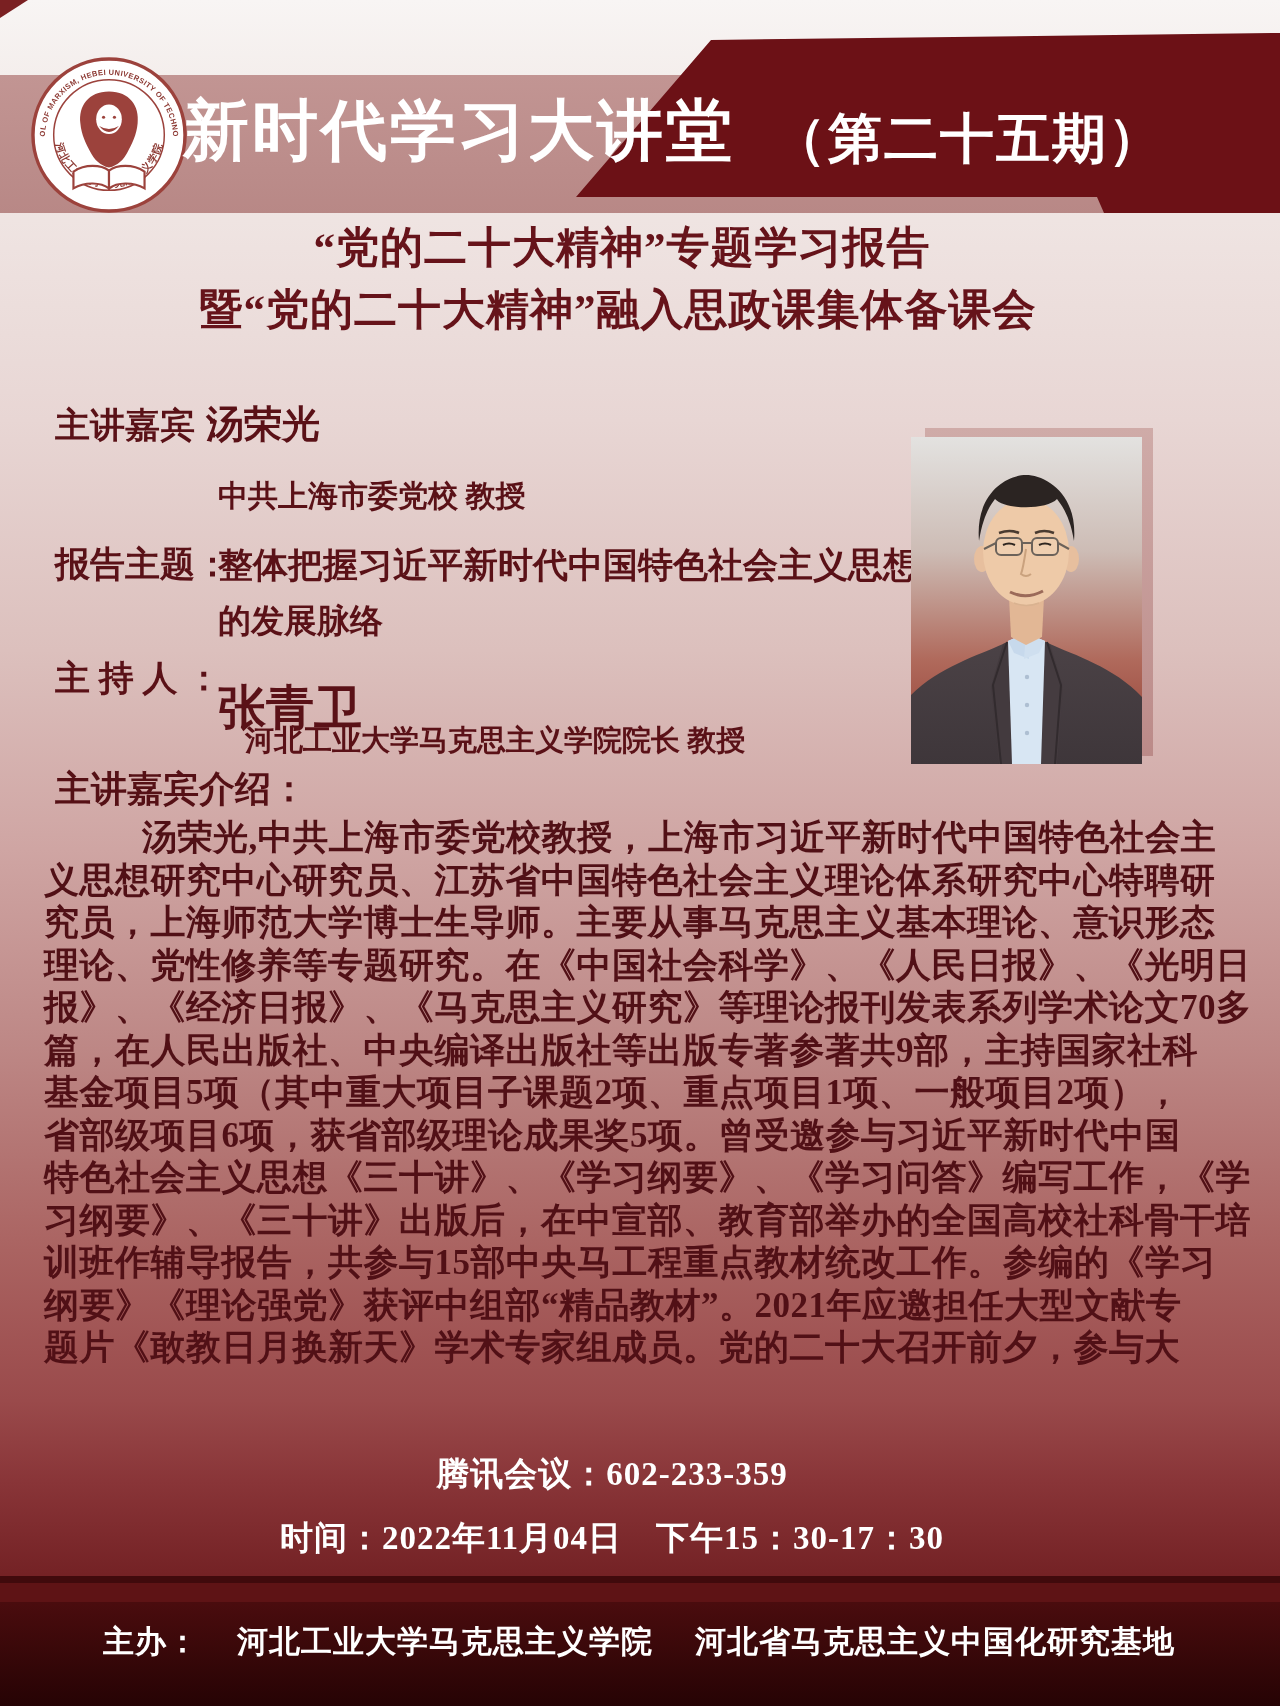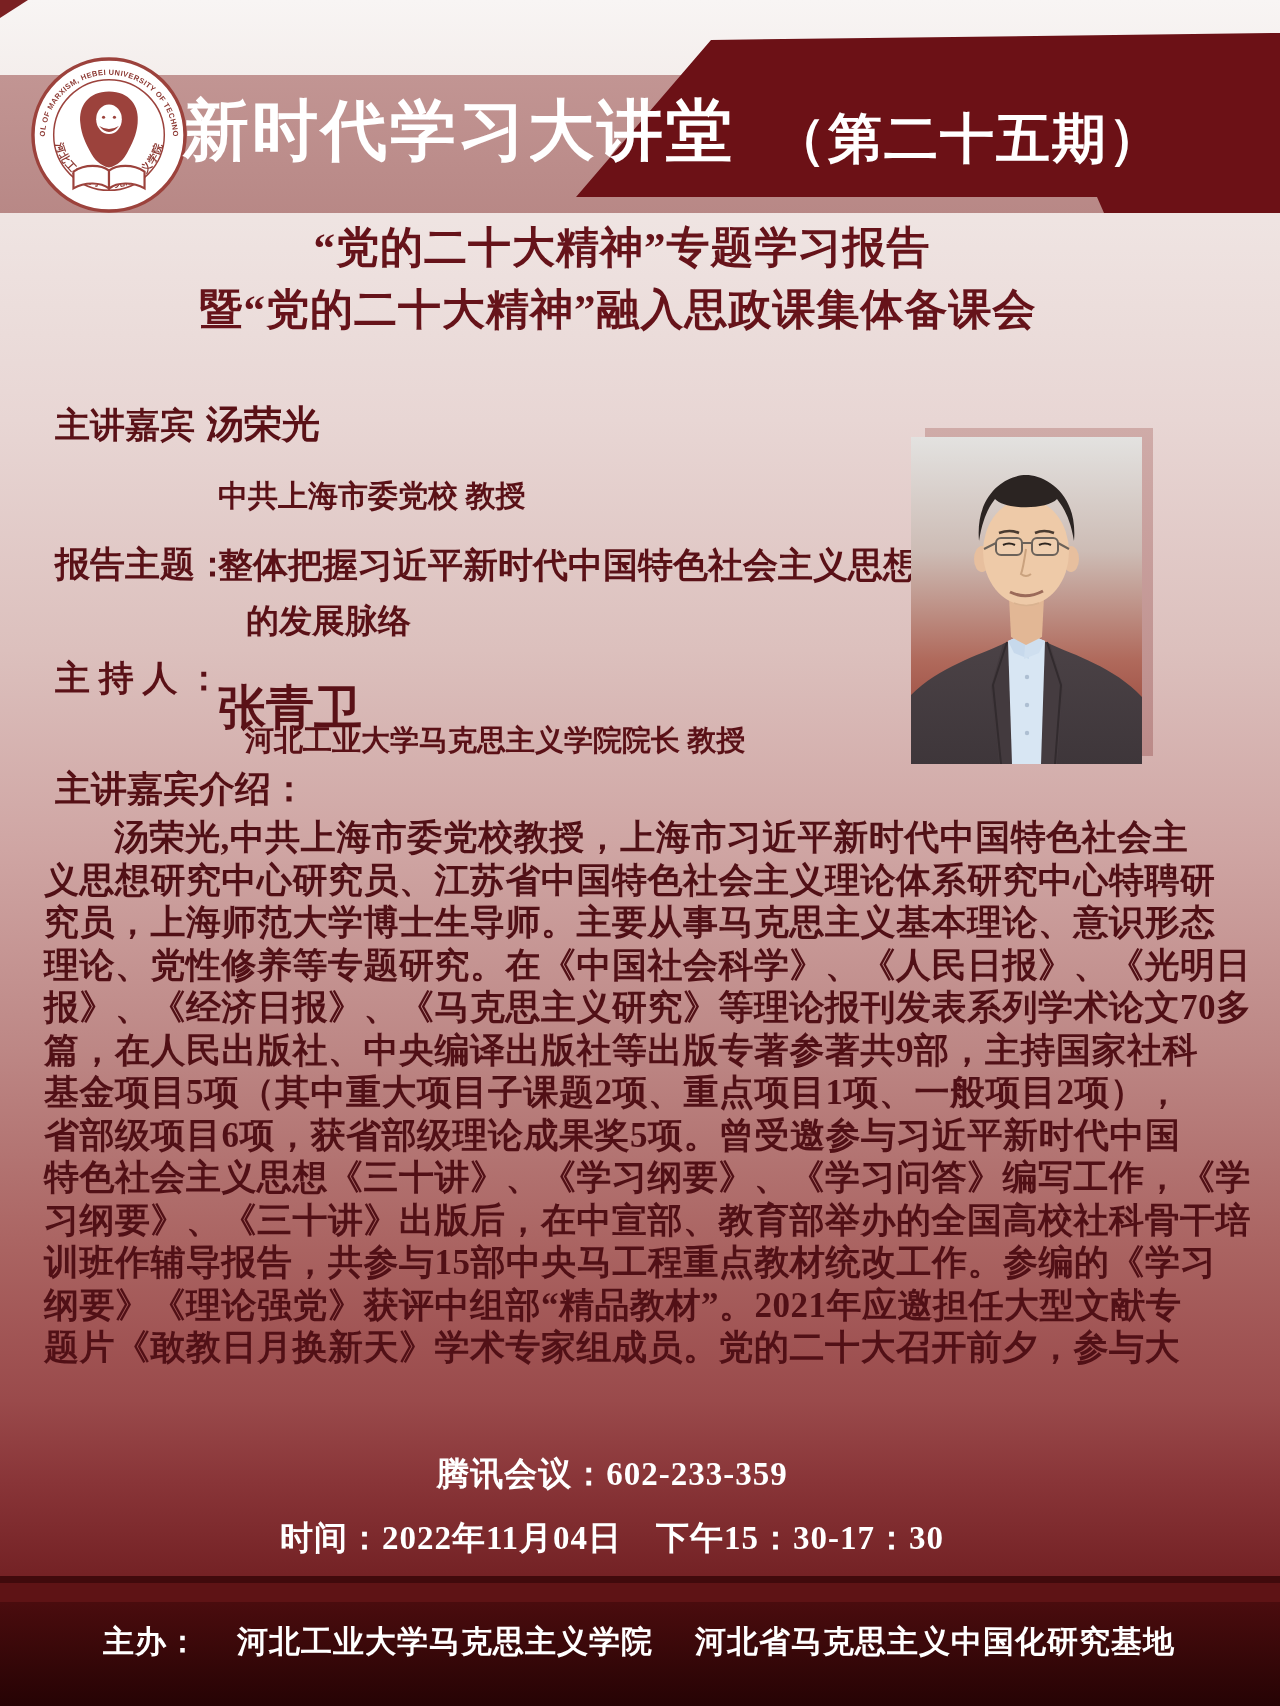--- a/index.html
+++ b/index.html
@@ -43,33 +43,33 @@
     font-size:43px;letter-spacing:1px;white-space:nowrap;}
   .main-title.l1{top:219px;transform:translateX(-18px);}
   .main-title.l2{top:281px;transform:translateX(-22px);}
   
   .info{color:#5a1117;font-weight:bold;white-space:nowrap;}
   .guest-label{left:55px;top:402px;font-size:35px;}
   .guest-name{left:206px;top:399px;font-size:38px;}
   .guest-aff{left:218px;top:476px;font-size:30px;}
   .topic-label{left:55px;top:541px;font-size:35px;text-align:center;}
   .topic-text{left:218px;top:542px;font-size:35px;}
-  .topic-text2{left:218px;top:599px;font-size:33px;margin-left:28px;}
+  .topic-text2{left:218px;top:599px;font-size:33px;}
   .host-label{left:55px;top:655px;font-size:35px;}
   .host-name{left:218px;top:652px;font-size:48px;margin-top:24px;}
   .host-aff{left:245px;top:721px;font-size:29px;}
   
   .photo-backing{left:925px;top:428px;width:228px;height:328px;
     background:linear-gradient(180deg,#cfaba8,#bb8a88);}
   .photo{left:911px;top:437px;width:231px;height:327px;}
   
   .intro-heading{left:55px;top:765px;font-size:36px;font-weight:bold;color:#551015;white-space:nowrap;}
   .para{left:44px;top:817px;width:1200px;color:#511016;font-weight:bold;}
   .para-line{font-size:35px;line-height:42.5px;white-space:nowrap;letter-spacing:0.5px;}
-  .para-line:first-child{text-indent:70px;}
+  .para-line:first-child{text-indent:70px;text-align:center;}
   
   .meeting{width:100%;text-align:center;color:#ffffff;font-weight:bold;
     font-size:33px;white-space:nowrap;letter-spacing:1px;}
   .meeting.conf{top:1452px;transform:translateX(-28px);}
   .meeting.time{top:1516px;transform:translateX(-28px);}
   
   .footer-row{left:103px;top:1621px;display:flex;align-items:baseline;
     color:#ffffff;font-weight:bold;font-size:31px;white-space:nowrap;letter-spacing:1px;}
   .footer-label{margin-right:38px;}
   .footer-org1{margin-right:42px;}

